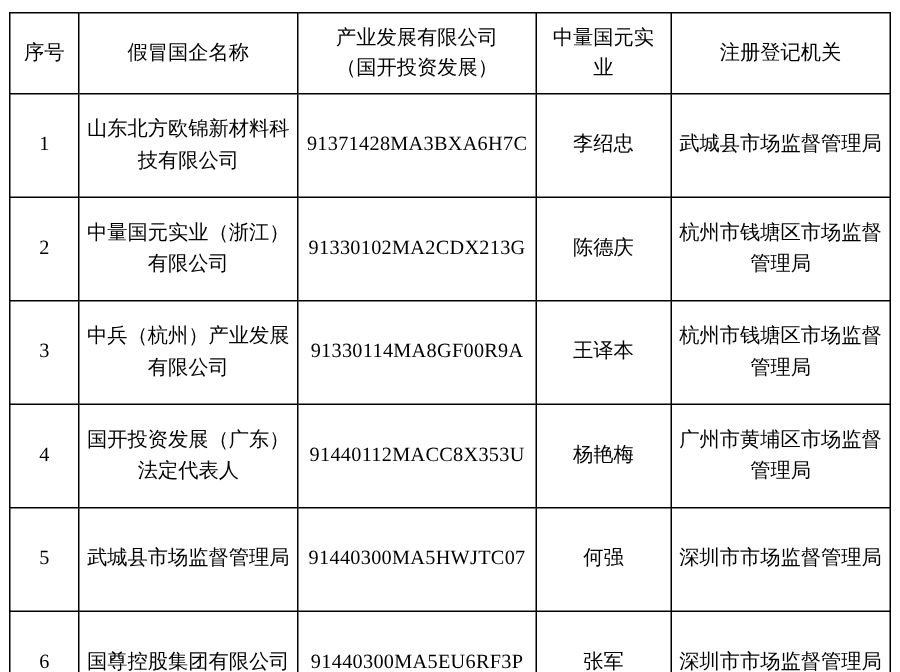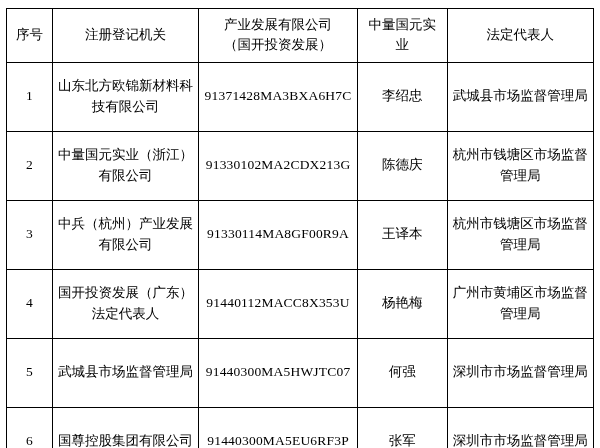--- a/index.html
+++ b/index.html
@@ -67,31 +67,31 @@
       <col class="col-code">
       <col class="col-rep">
       <col class="col-org">
     </colgroup>
     <thead>
       <tr>
         <th>
           <span class="hdr-line">序号</span>
         </th>
         <th>
-          <span class="hdr-line">注册登记机关</span>
+          <span class="hdr-line">假冒国企名称</span>
         </th>
         <th>
           <span class="hdr-line">产业发展有限公司</span>
           <span class="hdr-sub">（国开投资发展）</span>
         </th>
         <th>
           <span class="hdr-line">中量国元实业</span>
         </th>
         <th>
-          <span class="hdr-line">法定代表人</span>
+          <span class="hdr-line">注册登记机关</span>
         </th>
       </tr>
     </thead>
     <tbody>
       <tr>
         <td class="row-cell-tall">1</td>
         <td>山东北方欧锦新材料科技有限公司</td>
         <td class="code-cell">91371428MA3BXA6H7C</td>
         <td>李绍忠</td>
         <td>武城县市场监督管理局</td>

